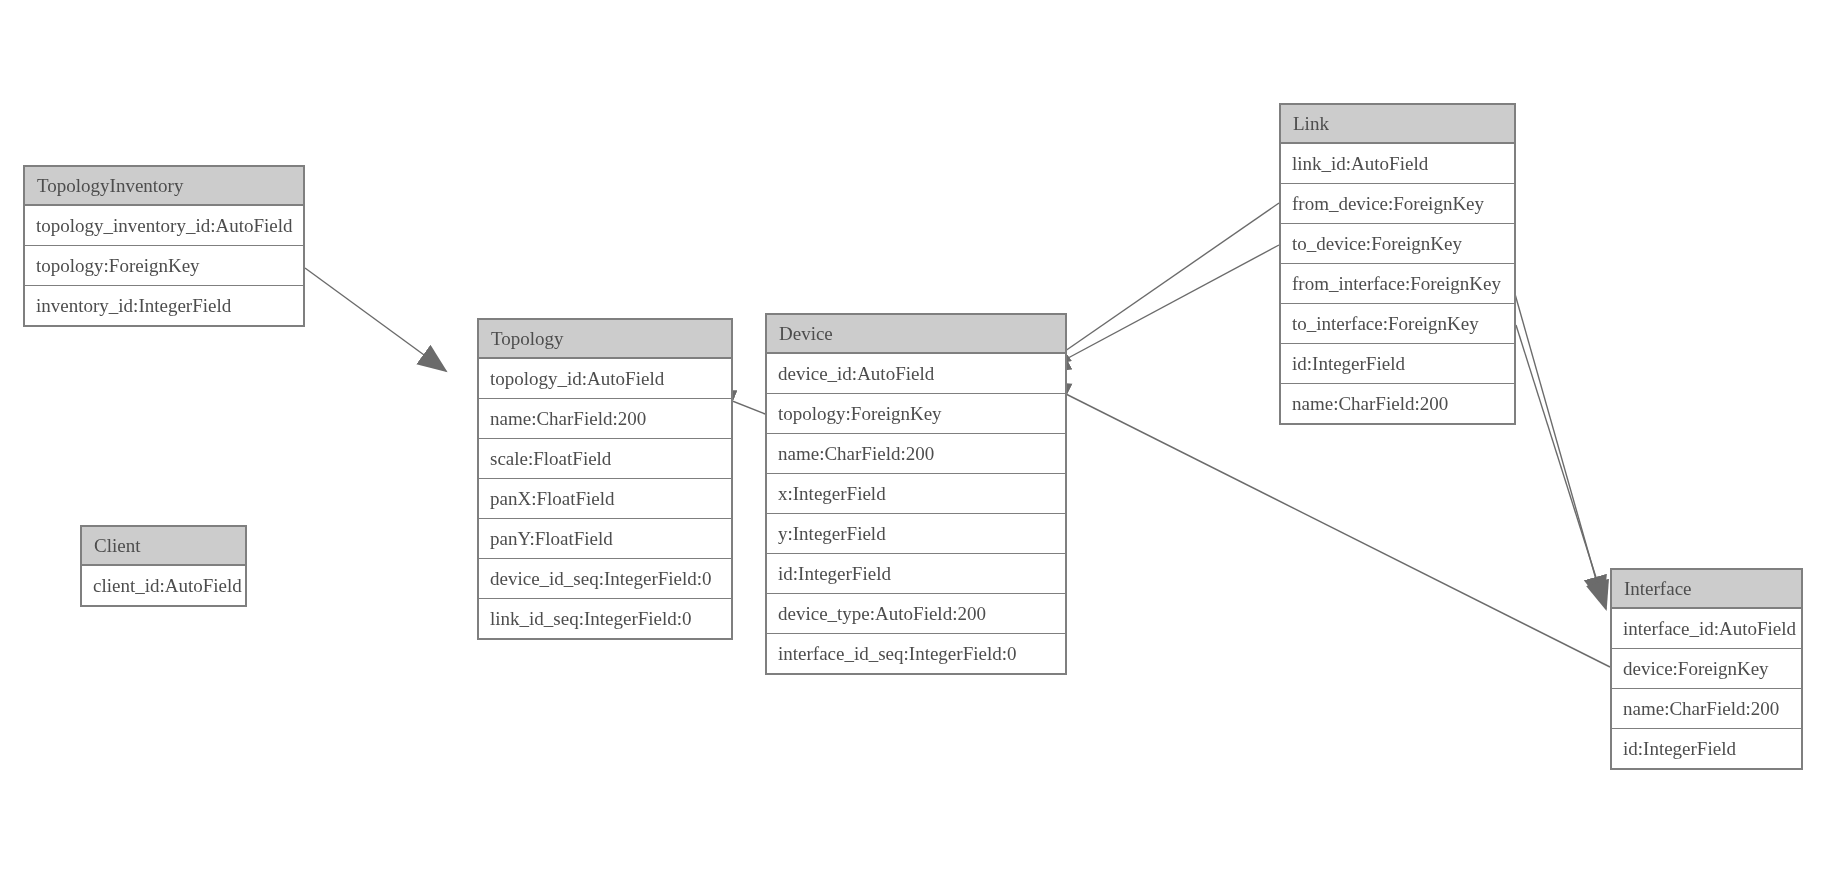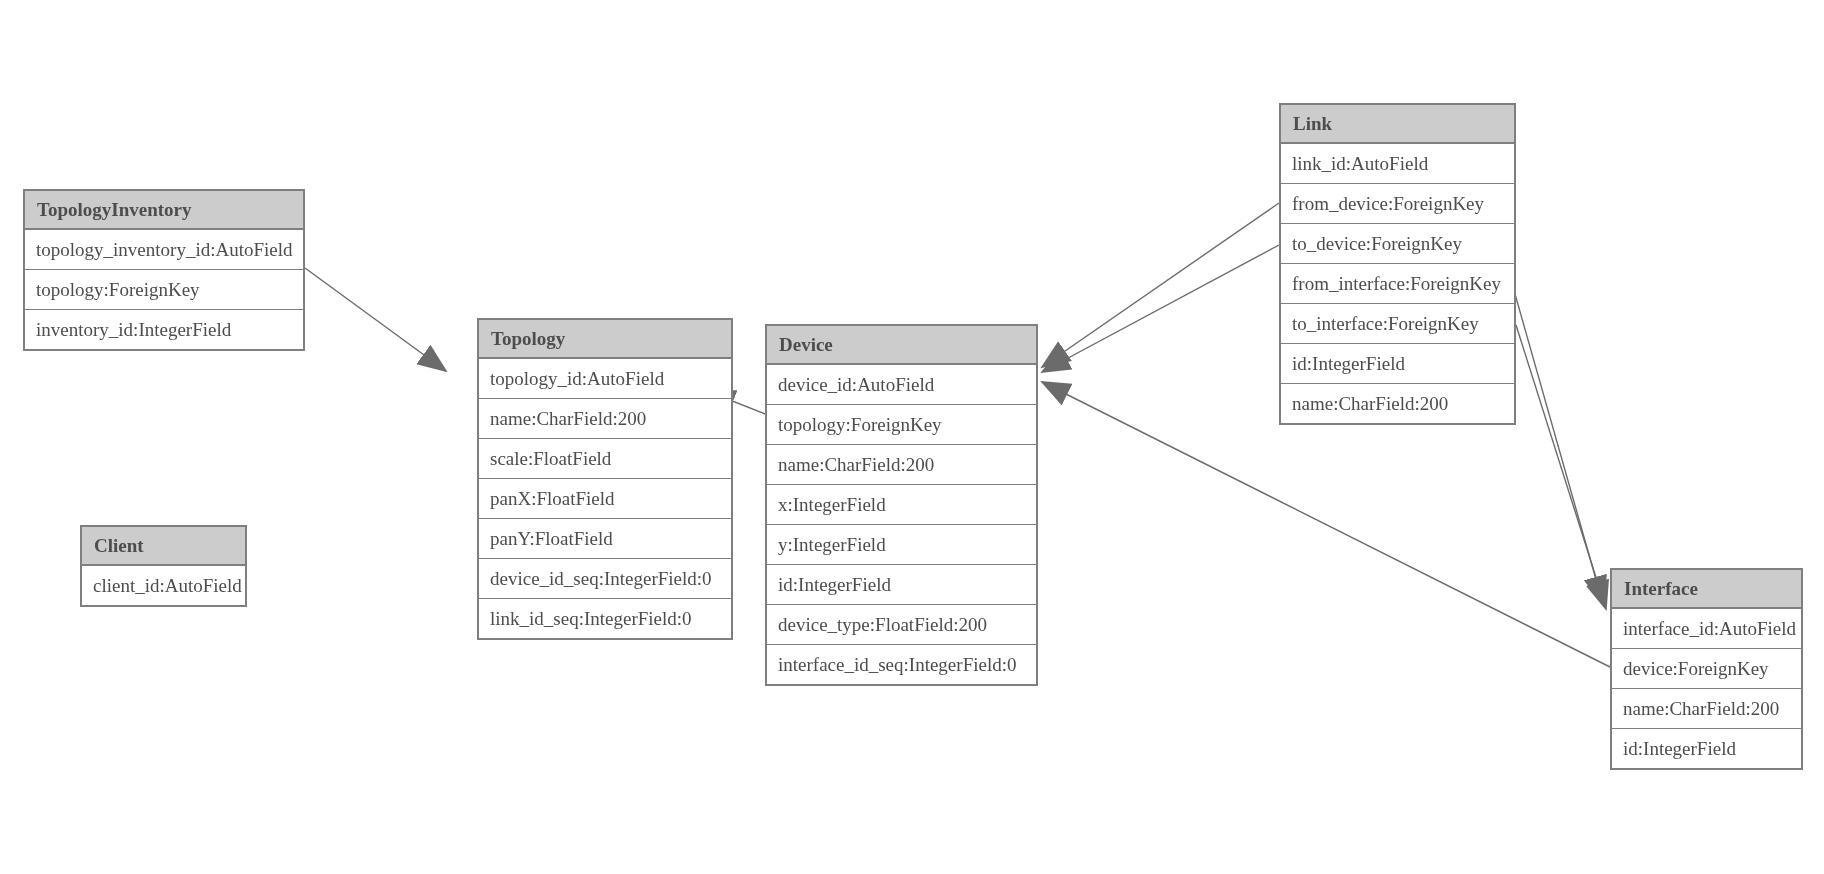--- a/index.html
+++ b/index.html
@@ -32,21 +32,20 @@
   }
   .table-header {
     box-sizing: border-box;
     height: 38px;
     line-height: 37px;
     padding-left: 12px;
     background: #cccccc;
     border-bottom: 1px solid #7f7f7f;
     white-space: nowrap;
     overflow: hidden;
-    font-weight: bold;
   }
   .table-row {
     box-sizing: border-box;
     height: 40px;
     line-height: 39px;
     padding-left: 11px;
     background: #ffffff;
     border-top: 1px solid #7f7f7f;
     white-space: nowrap;
     overflow: hidden;
@@ -69,49 +68,49 @@
         <line x1="305" y1="268" x2="446" y2="371" stroke="#6b6b6b" stroke-width="1.4" marker-end="url(#arrowhead)"></line>
         <line x1="765" y1="414" x2="707" y2="391" stroke="#6b6b6b" stroke-width="1.4" marker-end="url(#arrowhead)"></line>
         <line x1="1279" y1="203" x2="1042" y2="367" stroke="#6b6b6b" stroke-width="1.4" marker-end="url(#arrowhead)"></line>
         <line x1="1279" y1="245" x2="1042" y2="372" stroke="#6b6b6b" stroke-width="1.4" marker-end="url(#arrowhead)"></line>
         <line x1="1513" y1="287" x2="1603" y2="604" stroke="#6b6b6b" stroke-width="1.4" marker-end="url(#arrowhead)"></line>
         <line x1="1516" y1="325" x2="1606" y2="609" stroke="#6b6b6b" stroke-width="1.4" marker-end="url(#arrowhead)"></line>
         <line x1="1610" y1="667" x2="1042" y2="382" stroke="#6b6b6b" stroke-width="1.4" marker-end="url(#arrowhead)"></line>
       </g>
   </svg>
   <div id="tables">
-      <div class="table" style="left: 23px; top: 165px; width: 282px; margin-top: 24px;">
+      <div class="table" style="left: 23px; top: 165px; width: 282px;">
         <div class="table-header">TopologyInventory</div>
         <div class="table-row">topology_inventory_id:AutoField</div>
         <div class="table-row">topology:ForeignKey</div>
         <div class="table-row">inventory_id:IntegerField</div>
       </div>
       <div class="table" style="left: 447px; top: 318px; width: 256px; margin-left: 30px;">
         <div class="table-header">Topology</div>
         <div class="table-row">topology_id:AutoField</div>
         <div class="table-row">name:CharField:200</div>
         <div class="table-row">scale:FloatField</div>
         <div class="table-row">panX:FloatField</div>
         <div class="table-row">panY:FloatField</div>
         <div class="table-row">device_id_seq:IntegerField:0</div>
         <div class="table-row">link_id_seq:IntegerField:0</div>
       </div>
       <div class="table" style="left: 80px; top: 525px; width: 167px;">
         <div class="table-header">Client</div>
         <div class="table-row">client_id:AutoField</div>
       </div>
-      <div class="table" style="left: 765px; top: 324px; width: 273px;">
+      <div class="table" style="left: 765px; top: 313px; width: 302px;">
         <div class="table-header">Device</div>
         <div class="table-row">device_id:AutoField</div>
         <div class="table-row">topology:ForeignKey</div>
         <div class="table-row">name:CharField:200</div>
         <div class="table-row">x:IntegerField</div>
         <div class="table-row">y:IntegerField</div>
         <div class="table-row">id:IntegerField</div>
-        <div class="table-row">device_type:FloatField:200</div>
+        <div class="table-row">device_type:AutoField:200</div>
         <div class="table-row">interface_id_seq:IntegerField:0</div>
       </div>
       <div class="table" style="left: 1279px; top: 103px; width: 237px;">
         <div class="table-header">Link</div>
         <div class="table-row">link_id:AutoField</div>
         <div class="table-row">from_device:ForeignKey</div>
         <div class="table-row">to_device:ForeignKey</div>
         <div class="table-row">from_interface:ForeignKey</div>
         <div class="table-row">to_interface:ForeignKey</div>
         <div class="table-row">id:IntegerField</div>

